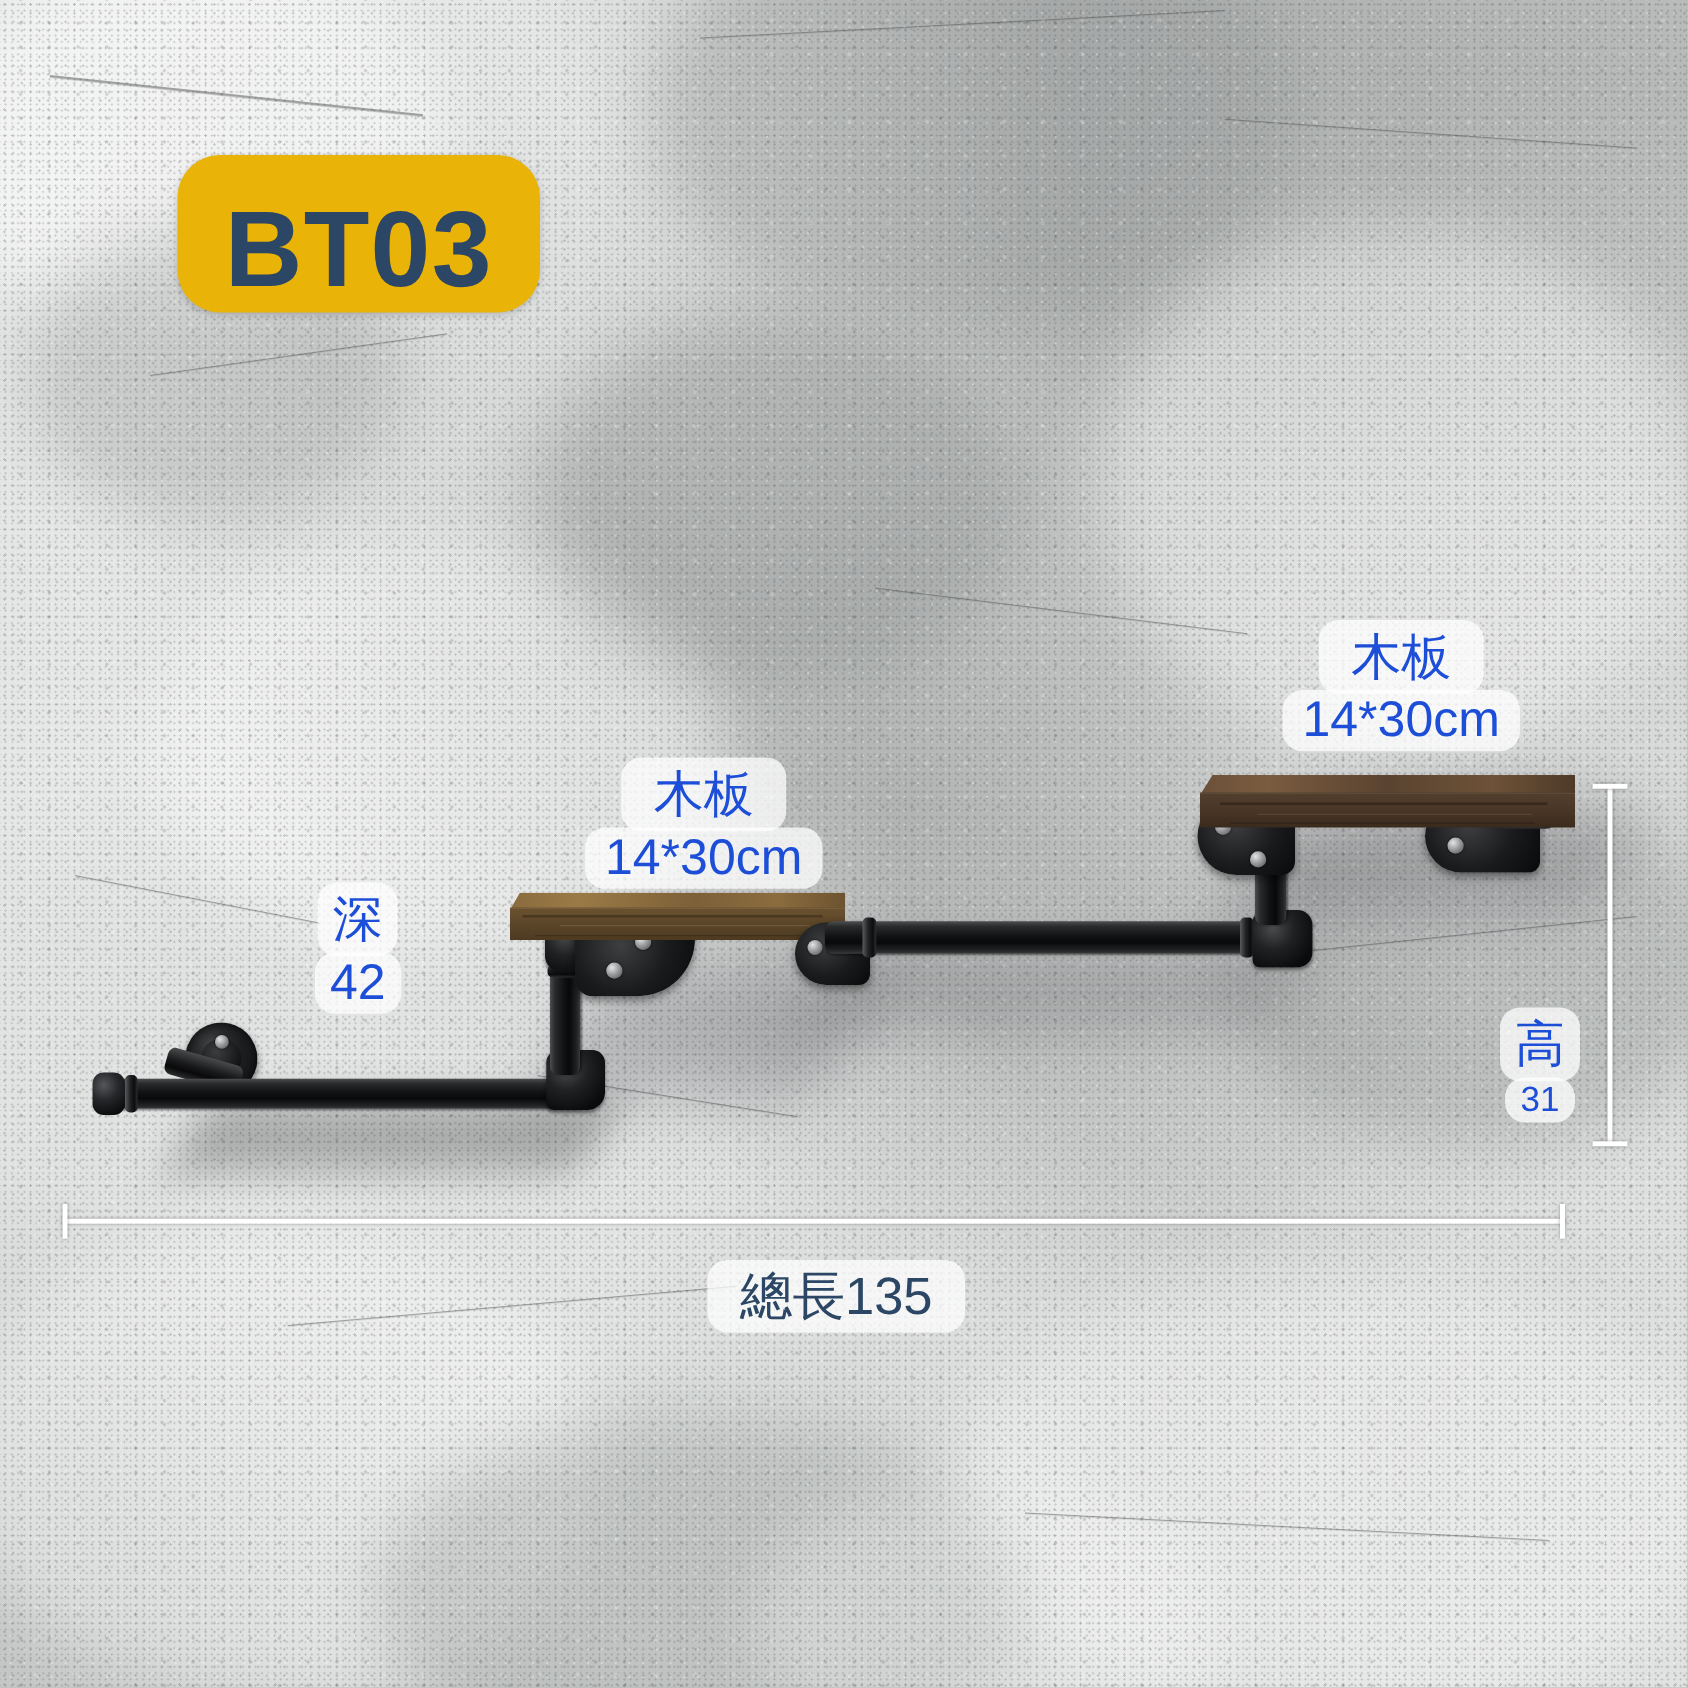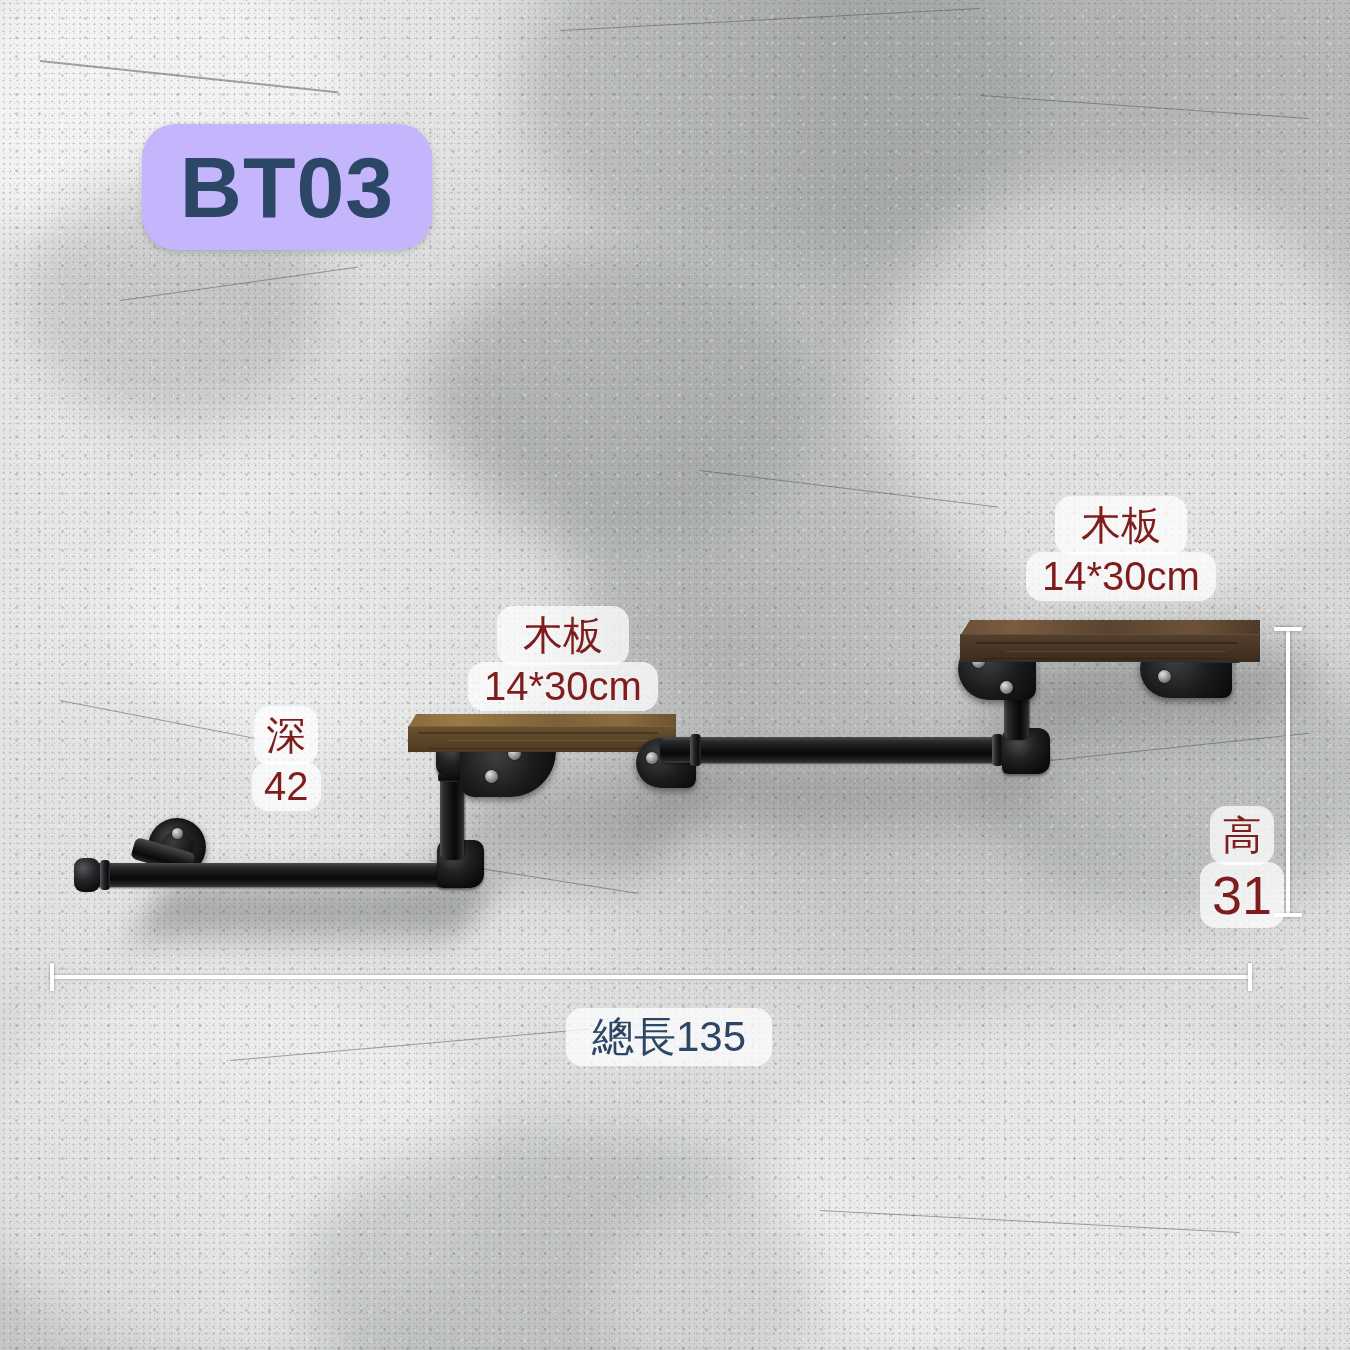--- a/index.html
+++ b/index.html
@@ -86,29 +86,29 @@
   .plank .top{position:absolute;left:0;right:0;top:0;}
   .plank .face{position:absolute;left:0;right:0;bottom:0;}
 
   
   .dimline-h{position:absolute;height:4px;background:#ffffff;box-shadow:0 0 3px rgba(0,0,0,.35);}
   .dimline-v{position:absolute;width:4px;background:#ffffff;box-shadow:0 0 3px rgba(0,0,0,.35);}
   .cap-v{position:absolute;width:4px;background:#ffffff;box-shadow:0 0 3px rgba(0,0,0,.35);}
   .cap-h{position:absolute;height:4px;background:#ffffff;box-shadow:0 0 3px rgba(0,0,0,.35);}
 
   
-  .badge{position:absolute;background:#c4b5fd;border-radius:30px;
-    display:flex;align-items:center;justify-content:center;
+  .badge{position:absolute;background:#eab308;border-radius:30px;
+    display:flex;align-items:flex-end;justify-content:center;
     color:#2c4665;font-weight:bold;letter-spacing:1px;
     box-shadow:0 2px 6px rgba(0,0,0,.18);}
   .chip{position:absolute;background:rgba(255,255,255,.74);border-radius:16px;
     display:flex;align-items:center;justify-content:center;
     color:#2c4665;white-space:nowrap;}
   .stack{position:absolute;display:flex;flex-direction:column;align-items:center;}
-  .stack .ln{background:rgba(255,255,255,.74);border-radius:16px;color:#7f1d1d;
+  .stack .ln{background:rgba(255,255,255,.74);border-radius:16px;color:#1d4ed8;
     display:flex;align-items:center;justify-content:center;white-space:nowrap;}
 </style>
 </head>
 <body>
 
 <div class="stage">
 
   <div class="wall"></div>
 
   <div class="smudge" style="left:-60px;top:-40px;width:420px;height:300px;background:rgba(255,255,255,.45);"></div>
@@ -234,20 +234,20 @@
     <div class="ln" style="font-size:40px;padding:2px 16px;margin-top:-3px;">14*30cm</div>
   </div>
 
   <div class="stack" style="left:252px;top:706px;">
     <div class="ln" style="font-size:40px;padding:2px 12px;">深</div>
     <div class="ln" style="font-size:40px;padding:2px 12px;margin-top:-3px;">42</div>
   </div>
 
   <div class="stack" style="left:1200px;top:806px;">
     <div class="ln" style="font-size:40px;padding:2px 12px;">高</div>
-    <div class="ln" style="font-size:54px;padding:2px 12px;margin-top:-3px;">31</div>
+    <div class="ln" style="font-size:28px;padding:2px 12px;margin-top:-3px;">31</div>
   </div>
 
   <div class="chip" style="left:566px;top:1008px;width:206px;height:58px;font-size:42px;">
     <span>總長135</span>
   </div>
 
 </div>
 
 </body></html>

